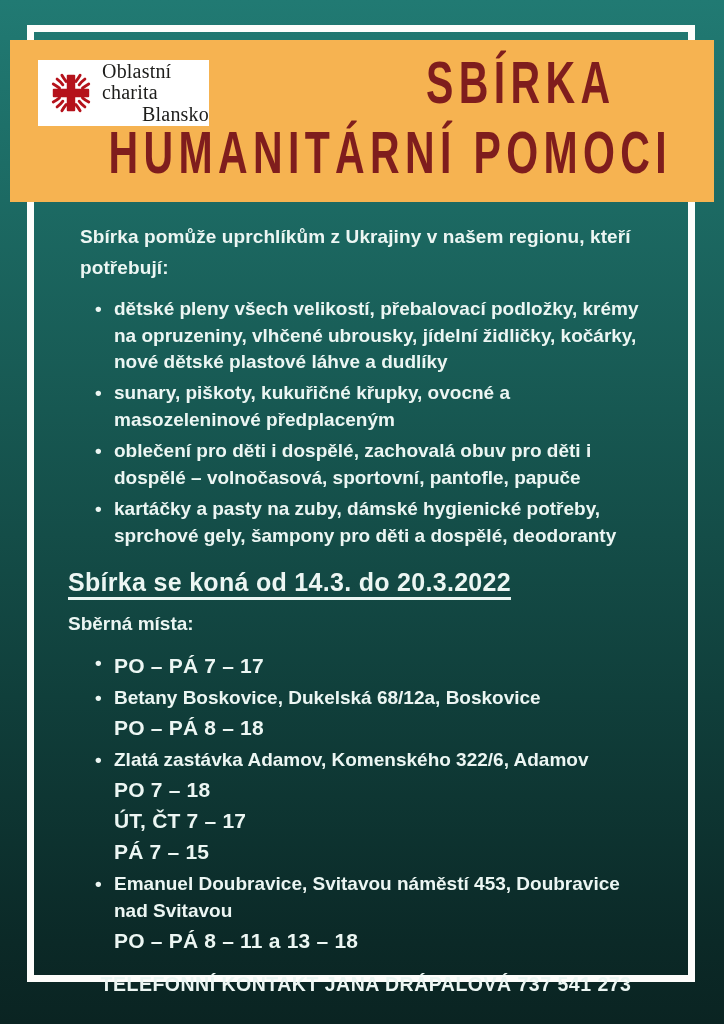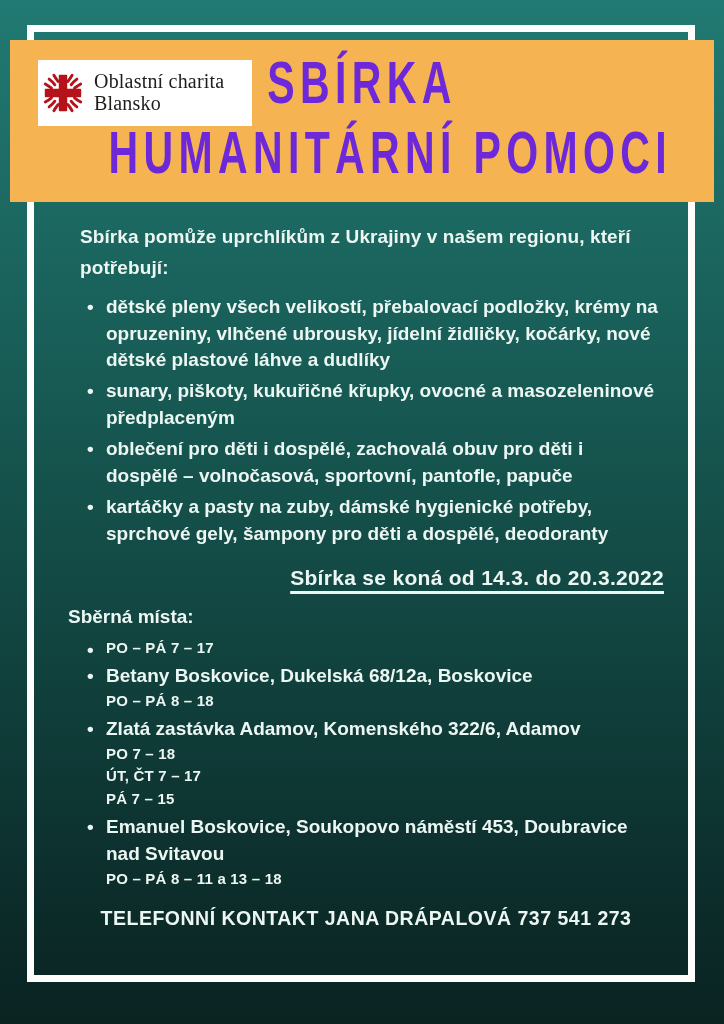--- a/index.html
+++ b/index.html
@@ -20,41 +20,41 @@
   .banner {
     position: absolute;
     left: 10px; top: 40px;
     width: 704px; height: 162px;
     background: #f6b351;
     z-index: 2;
   }
   .logo-box {
     position: absolute;
     left: 28px; top: 20px;
-    width: 214px; height: 66px;
+    width: 171px; height: 66px;
     background: #ffffff;
     display: flex;
     align-items: center;
     gap: 8px;
-    padding-left: 2px;
+    padding-left: 10px;
     box-sizing: border-box;
   }
   .logo-text {
     font-family: "Liberation Serif", serif;
     font-size: 20px;
     color: #1d1d1b;
     line-height: 1.08;
     letter-spacing: 0.2px;
   }
   .title {
     position: absolute;
     left: 0; top: 8px;
     width: 100%;
-    text-align: center;
-    color: #6d28d9;
+    text-align: right;
+    color: #7f1d1d;
     font-weight: 700;
   }
   .title-line {
     display: block;
     font-size: 57px;
     letter-spacing: 0.13em;
     line-height: 1.22;
     transform: scale(0.72, 1.04);
     transform-origin: 50% 50%;
     white-space: nowrap;
@@ -62,40 +62,40 @@
   .content {
     position: absolute;
     left: 68px; top: 222px;
     width: 596px;
     z-index: 3;
     color: #ecf6f3;
     font-weight: 700;
     font-size: 19px;
   }
   .intro { margin: 0 0 10px 12px; line-height: 1.62; letter-spacing: 0.1px; }
-  ul.needs, ul.locations { margin: 4px; padding: 0 0 0 34px; list-style: none; }
+  ul.needs, ul.locations { margin: 12px; padding: 0 0 0 34px; list-style: none; }
   ul.needs li, ul.locations li { position: relative; line-height: 1.42; margin-bottom: 4px; }
   ul.needs li::before, ul.locations li::before {
     content: "•";
     position: absolute;
     left: -19px; top: 0px;
     font-size: 19px;
   }
   .date-heading {
     margin: 18px 0 14px 0;
-    text-align: right;
-    font-size: 21px;
+    text-align: left;
+    font-size: 25px;
     font-weight: 700;
     letter-spacing: 0.3px;
     text-decoration: underline;
     text-underline-offset: 6px;
     text-decoration-thickness: 2.5px;
   }
   .places-label { margin: 8px 0 6px 0; line-height: 1.4; }
-  .loc-hours { font-size: 15px; line-height: 1.48; letter-spacing: 0.2px; }
+  .loc-hours { font-size: 21px; line-height: 1.48; letter-spacing: 0.2px; }
   .contact {
     margin: 16px 0 0 0;
     text-align: center;
     font-size: 19.5px;
     letter-spacing: 0.5px;
     line-height: 1.3;
   }
 </style>
 </head>
 <body>
@@ -125,21 +125,21 @@
           <path d="M5.5 33.5 Q9 31.5 12 29"></path>
           <path d="M14.5 42.5 Q16.5 39 19 36"></path>
           <path d="M38.5 38.5 Q35 36 32.5 32.5"></path>
           <path d="M42.5 33.5 Q39 31.5 36 29"></path>
           <path d="M33.5 42.5 Q31.5 39 29 36"></path>
         </g>
       </svg>
     </span>
     <span class="logo-text">
       <span style="display:block;">Oblastní charita</span>
-      <span style="display:block;">Blansko</span>
+      <span style="display:block;text-align:right;">Blansko</span>
     </span>
   </div>
 </div>
 
 <div class="content">
   <p class="intro">Sbírka pomůže uprchlíkům z Ukrajiny v našem regionu, kteří potřebují:</p>
 
   <ul class="needs">
     <li>dětské pleny všech velikostí, přebalovací podložky, krémy na opruzeniny, vlhčené ubrousky, jídelní židličky, kočárky, nové dětské plastové láhve a dudlíky</li>
     <li>sunary, piškoty, kukuřičné křupky, ovocné a masozeleninové předplaceným</li>
@@ -159,19 +159,19 @@
       <div>Betany Boskovice, Dukelská 68/12a, Boskovice</div>
       <div class="loc-hours">PO – PÁ 8 – 18</div>
     </li>
     <li>
       <div>Zlatá zastávka Adamov, Komenského 322/6, Adamov</div>
       <div class="loc-hours">PO 7 – 18</div>
       <div class="loc-hours">ÚT, ČT 7 – 17</div>
       <div class="loc-hours">PÁ 7 – 15</div>
     </li>
     <li>
-      <div>Emanuel Boskovice, Soukopovo náměstí 453, Doubravice nad Svitavou</div>
+      <div>Emanuel Doubravice, Svitavou náměstí 453, Doubravice nad Svitavou</div>
       <div class="loc-hours">PO – PÁ 8 – 11 a 13 – 18</div>
     </li>
   </ul>
 
   <p class="contact">TELEFONNÍ KONTAKT JANA DRÁPALOVÁ 737 541 273</p>
 </div>
 
 </body></html>

